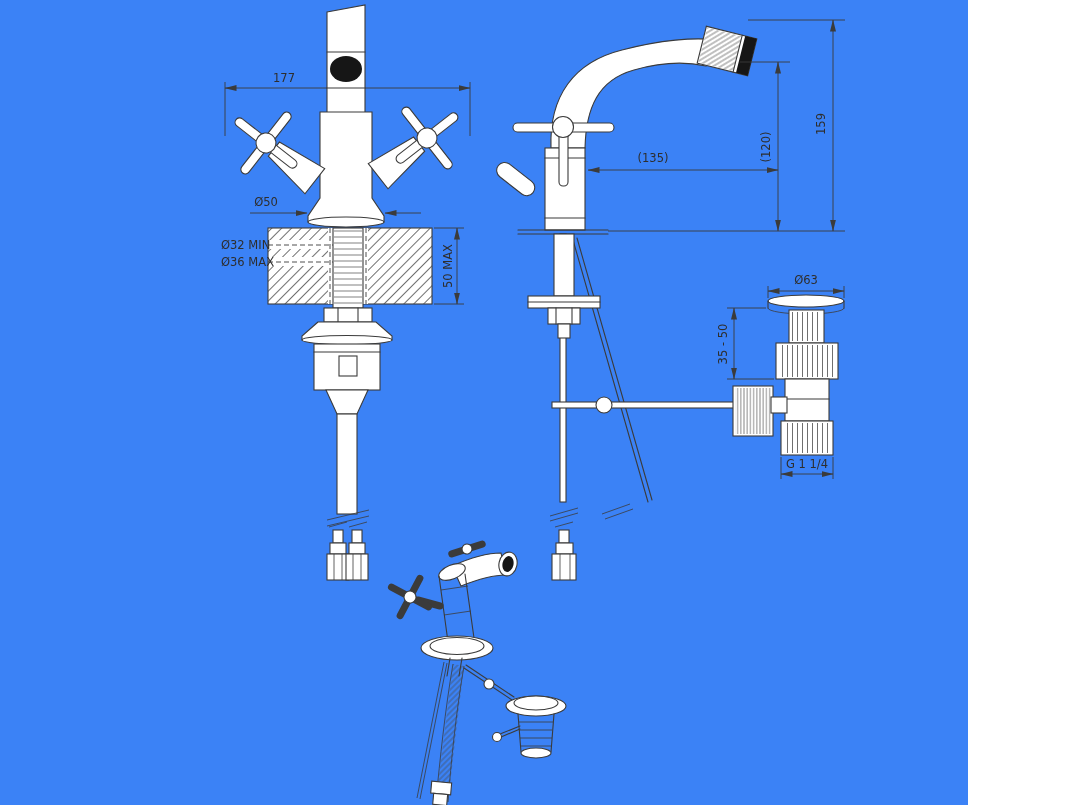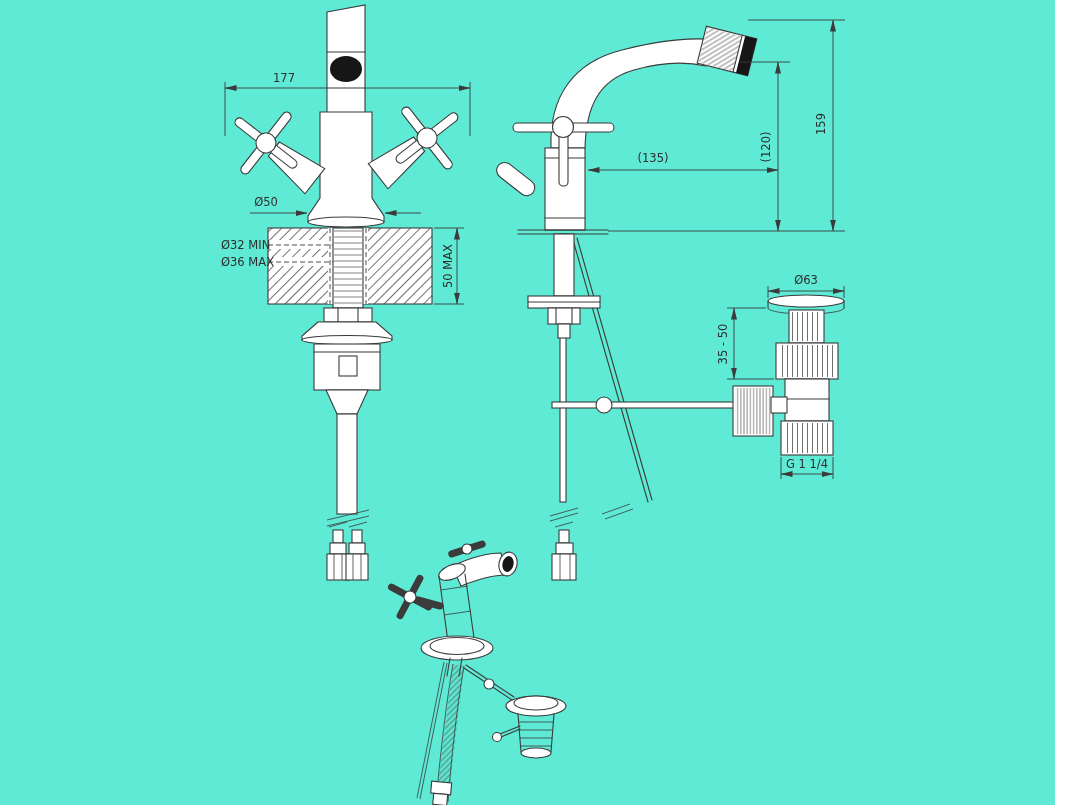--- a/index.html
+++ b/index.html
@@ -1,16 +1,16 @@
 <!DOCTYPE html>
 <html><head>
 <meta charset="utf-8">
 <style>
   html,body{margin:0;padding:0;background:#ffffff;}
-  .canvas{position:relative;width:1055px;height:805px;background:#5eead4;overflow:hidden;
+  .canvas{position:relative;width:968px;height:805px;background:#3b82f6;overflow:hidden;
           font-family:"DejaVu Sans", sans-serif;}
   svg{display:block;}
   .o{fill:#ffffff;stroke:#3b3b3b;stroke-width:1.1;}
   .l{stroke:#3b3b3b;stroke-width:1.1;fill:none;stroke-linecap:round;}
   .thin{stroke:#3b3b3b;stroke-width:0.8;fill:none;}
   .dim{stroke:#3b3b3b;stroke-width:0.9;fill:none;}
   .ext{stroke:#3b3b3b;stroke-width:0.9;fill:none;}
   .dash{stroke:#3b3b3b;stroke-width:0.9;stroke-dasharray:5 3;fill:none;}
   .dimtxt{font-size:11.5px;fill:#2e2e2e;}
   .mid{text-anchor:middle;}

